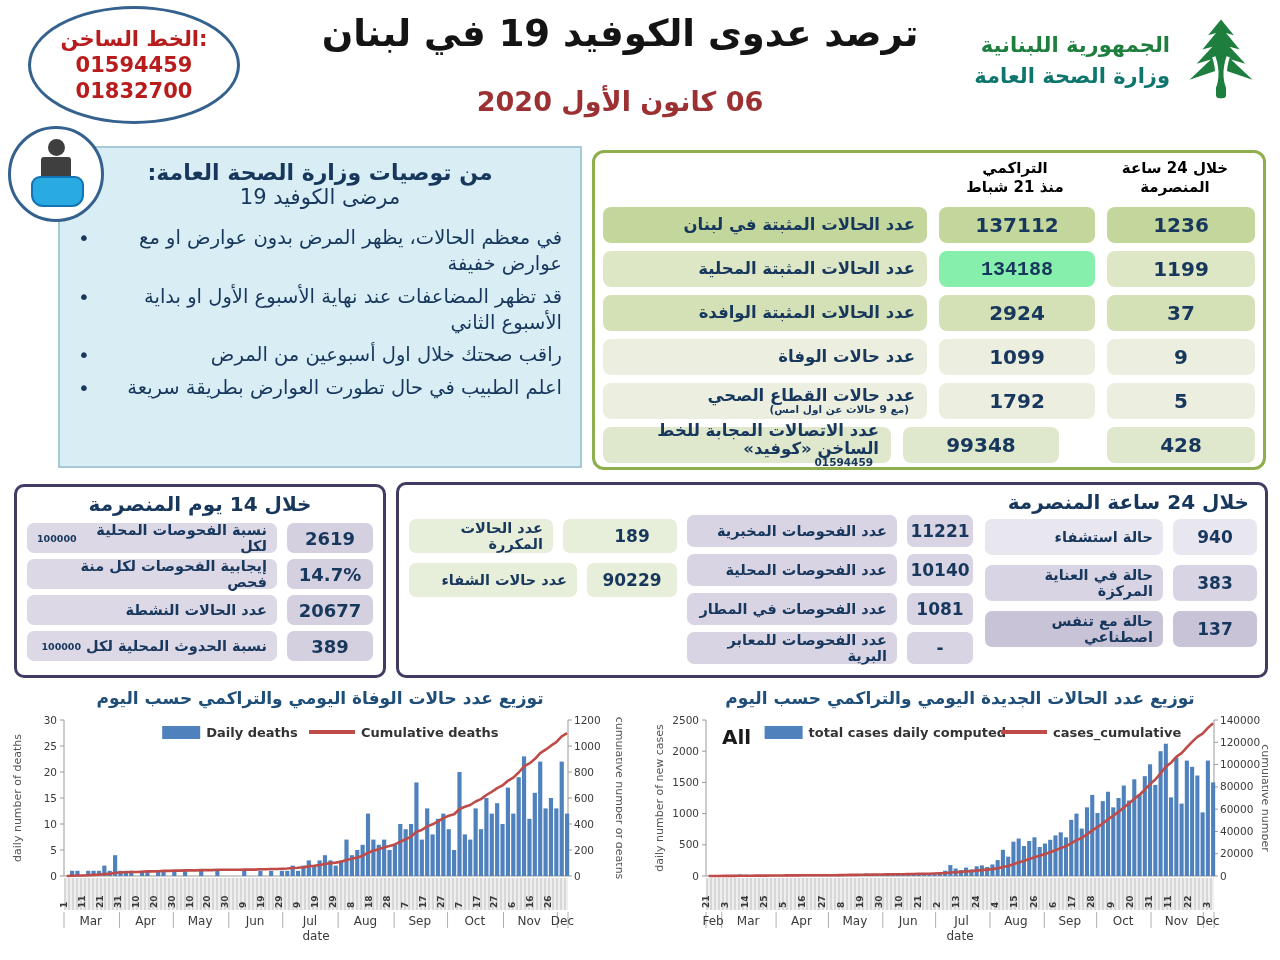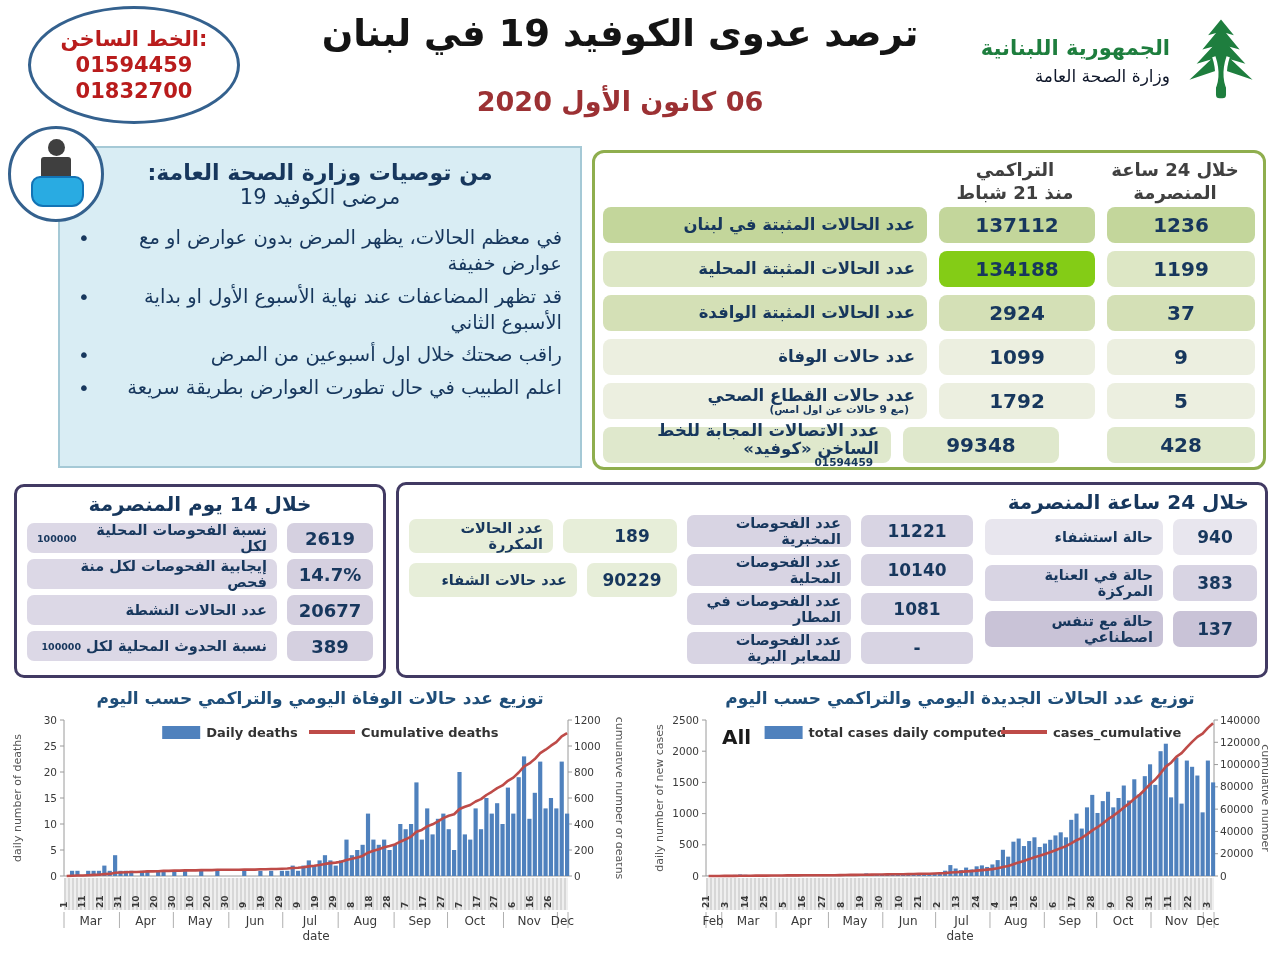--- a/index.html
+++ b/index.html
@@ -9,42 +9,42 @@
   .hotline{position:absolute;left:28px;top:6px;width:206px;height:112px;border:3px solid #34618e;
            border-radius:50%;display:flex;flex-direction:column;align-items:center;justify-content:center;
            color:#b91c1c;font-weight:bold;font-size:21px;line-height:1.25;text-align:center;}
   .main-title{position:absolute;left:300px;top:12px;width:640px;text-align:center;
               font-size:37px;color:#141414;font-weight:bold;direction:rtl;}
   .report-date{position:absolute;left:300px;top:86px;width:640px;text-align:center;
                font-size:27px;color:#9c3134;font-weight:bold;direction:rtl;}
   .ministry{position:absolute;right:16px;top:16px;display:flex;align-items:center;gap:8px;}
   .ministry-text{text-align:right;line-height:1.5;}
   .ministry-line1{color:#1e7e3e;font-weight:bold;font-size:21px;}
-  .ministry-line2{color:#0f172a;font-weight:normal;font-size:17px;}
+  .ministry-line2{color:#0f766e;font-weight:bold;font-size:21px;}
   .cedar{width:86px;height:90px;}
   
   .person-badge{position:absolute;left:8px;top:126px;width:90px;height:90px;border:3px solid #34618e;
                 border-radius:50%;background:#fff;z-index:3;}
   .pb-head{position:absolute;left:37px;top:10px;width:17px;height:17px;border-radius:50%;background:#3f3f3f;}
   .pb-body{position:absolute;left:30px;top:28px;width:30px;height:28px;background:#3f3f3f;border-radius:3px;}
   .pb-tub{position:absolute;left:20px;top:47px;width:49px;height:27px;background:#29abe2;
           border:2px solid #1273b5;border-radius:9px 9px 12px 12px;}
   
   .rec-panel{position:absolute;left:58px;top:146px;width:524px;height:322px;background:#d9edf4;
              border:2px solid #a5c9d6;border-radius:0;padding:12px 18px;box-sizing:border-box;color:#17375d;}
   .rec-title{text-align:center;font-weight:bold;font-size:22px;direction:rtl;}
   .rec-sub{text-align:center;font-size:21px;direction:rtl;margin-bottom:16px;}
   .rec-item{display:flex;align-items:flex-start;margin:6px 0;}
   .rec-bullet{width:20px;font-size:20px;color:#17375d;flex:none;padding-top:1px;}
   .rec-text{flex:1;direction:rtl;text-align:right;font-size:19.5px;line-height:1.35;font-weight:500;}
   
   .cum-panel{position:absolute;left:592px;top:150px;width:674px;height:320px;border:3px solid #8fae4e;
              border-radius:12px;background:#fff;box-sizing:border-box;}
-  .cum-head{position:absolute;top:6px;text-align:center;font-weight:bold;color:#404040;
-            font-size:18px;line-height:1.25;direction:rtl;white-space:pre-line;}
+  .cum-head{position:absolute;top:6px;text-align:center;font-weight:bold;color:#000000;
+            font-size:15px;line-height:1.25;direction:rtl;white-space:pre-line;}
   .cum-head-24{right:10px;width:156px;}
   .cum-head-cum{right:180px;width:136px;}
   .cum-rows{position:absolute;left:8px;right:8px;top:54px;}
   .cum-row{display:flex;direction:rtl;gap:12px;margin-bottom:8px;height:36px;}
   .cum-cell{border-radius:8px;display:flex;align-items:center;justify-content:center;
             color:#17375d;font-weight:bold;}
   .cum-v24{width:148px;flex:none;font-size:20px;}
   .cum-vcum{width:156px;flex:none;font-size:20px;}
   .cum-label{flex:1;justify-content:flex-start;padding:0 12px;font-size:16.5px;
              flex-wrap:wrap;line-height:1.05;align-content:center;}
@@ -67,21 +67,21 @@
   .pg-hospital{right:8px;width:272px;}
   .pg-tests{left:288px;width:286px;top:30px;}
   .pg-green{left:10px;width:268px;}
   .pg-row{display:flex;gap:10px;margin-bottom:10px;}
   .pg-label{flex:1;border-radius:7px;direction:rtl;display:flex;align-items:center;justify-content:flex-start;
             padding:0 10px;color:#17375d;font-weight:bold;font-size:14.5px;}
   .pg-value{width:84px;flex:none;border-radius:7px;display:flex;align-items:center;justify-content:center;
             color:#17375d;font-weight:bold;font-size:17px;}
   .pg-hospital .pg-row{height:36px;}
   .pg-tests .pg-row{height:32px;margin-bottom:7px;}
-  .pg-tests .pg-value{width:112px;}
+  .pg-tests .pg-value{width:66px;}
   .pg-green .pg-row{height:34px;}
   .pg-green .pg-value{width:90px;}
   
   .chart-title{position:absolute;width:560px;text-align:center;color:#1f4e79;font-weight:bold;
                font-size:17px;direction:rtl;top:688px;}
   .ct-left{left:40px;}
   .ct-right{left:680px;}
   .chart-svg{position:absolute;top:706px;}
   .cs-left{left:8px;}
   .cs-right{left:650px;}
@@ -150,21 +150,21 @@
     <div class="cum-rows" id="cum-rows">
         <div class="cum-row">
           <div class="cum-cell cum-v24" style="background: rgb(195, 214, 155);">1236</div>
           <div class="cum-cell cum-vcum" style="background: rgb(195, 214, 155);">137112</div>
           <div class="cum-cell cum-label" style="background: rgb(195, 214, 155);">
             <span>عدد الحالات المثبتة في لبنان</span>
           </div>
         </div>
         <div class="cum-row">
           <div class="cum-cell cum-v24" style="background: rgb(221, 231, 197);">1199</div>
-          <div class="cum-cell cum-vcum" style="background: #84cc16;">134188</div>
+          <div class="cum-cell cum-vcum" style="background: #86efac; font-family: Liberation Mono, monospace;">134188</div>
           <div class="cum-cell cum-label" style="background: rgb(221, 231, 197);">
             <span>عدد الحالات المثبتة المحلية</span>
           </div>
         </div>
         <div class="cum-row">
           <div class="cum-cell cum-v24" style="background: rgb(212, 224, 182);">37</div>
           <div class="cum-cell cum-vcum" style="background: rgb(212, 224, 182);">2924</div>
           <div class="cum-cell cum-label" style="background: rgb(212, 224, 182);">
             <span>عدد الحالات المثبتة الوافدة</span>
           </div>

